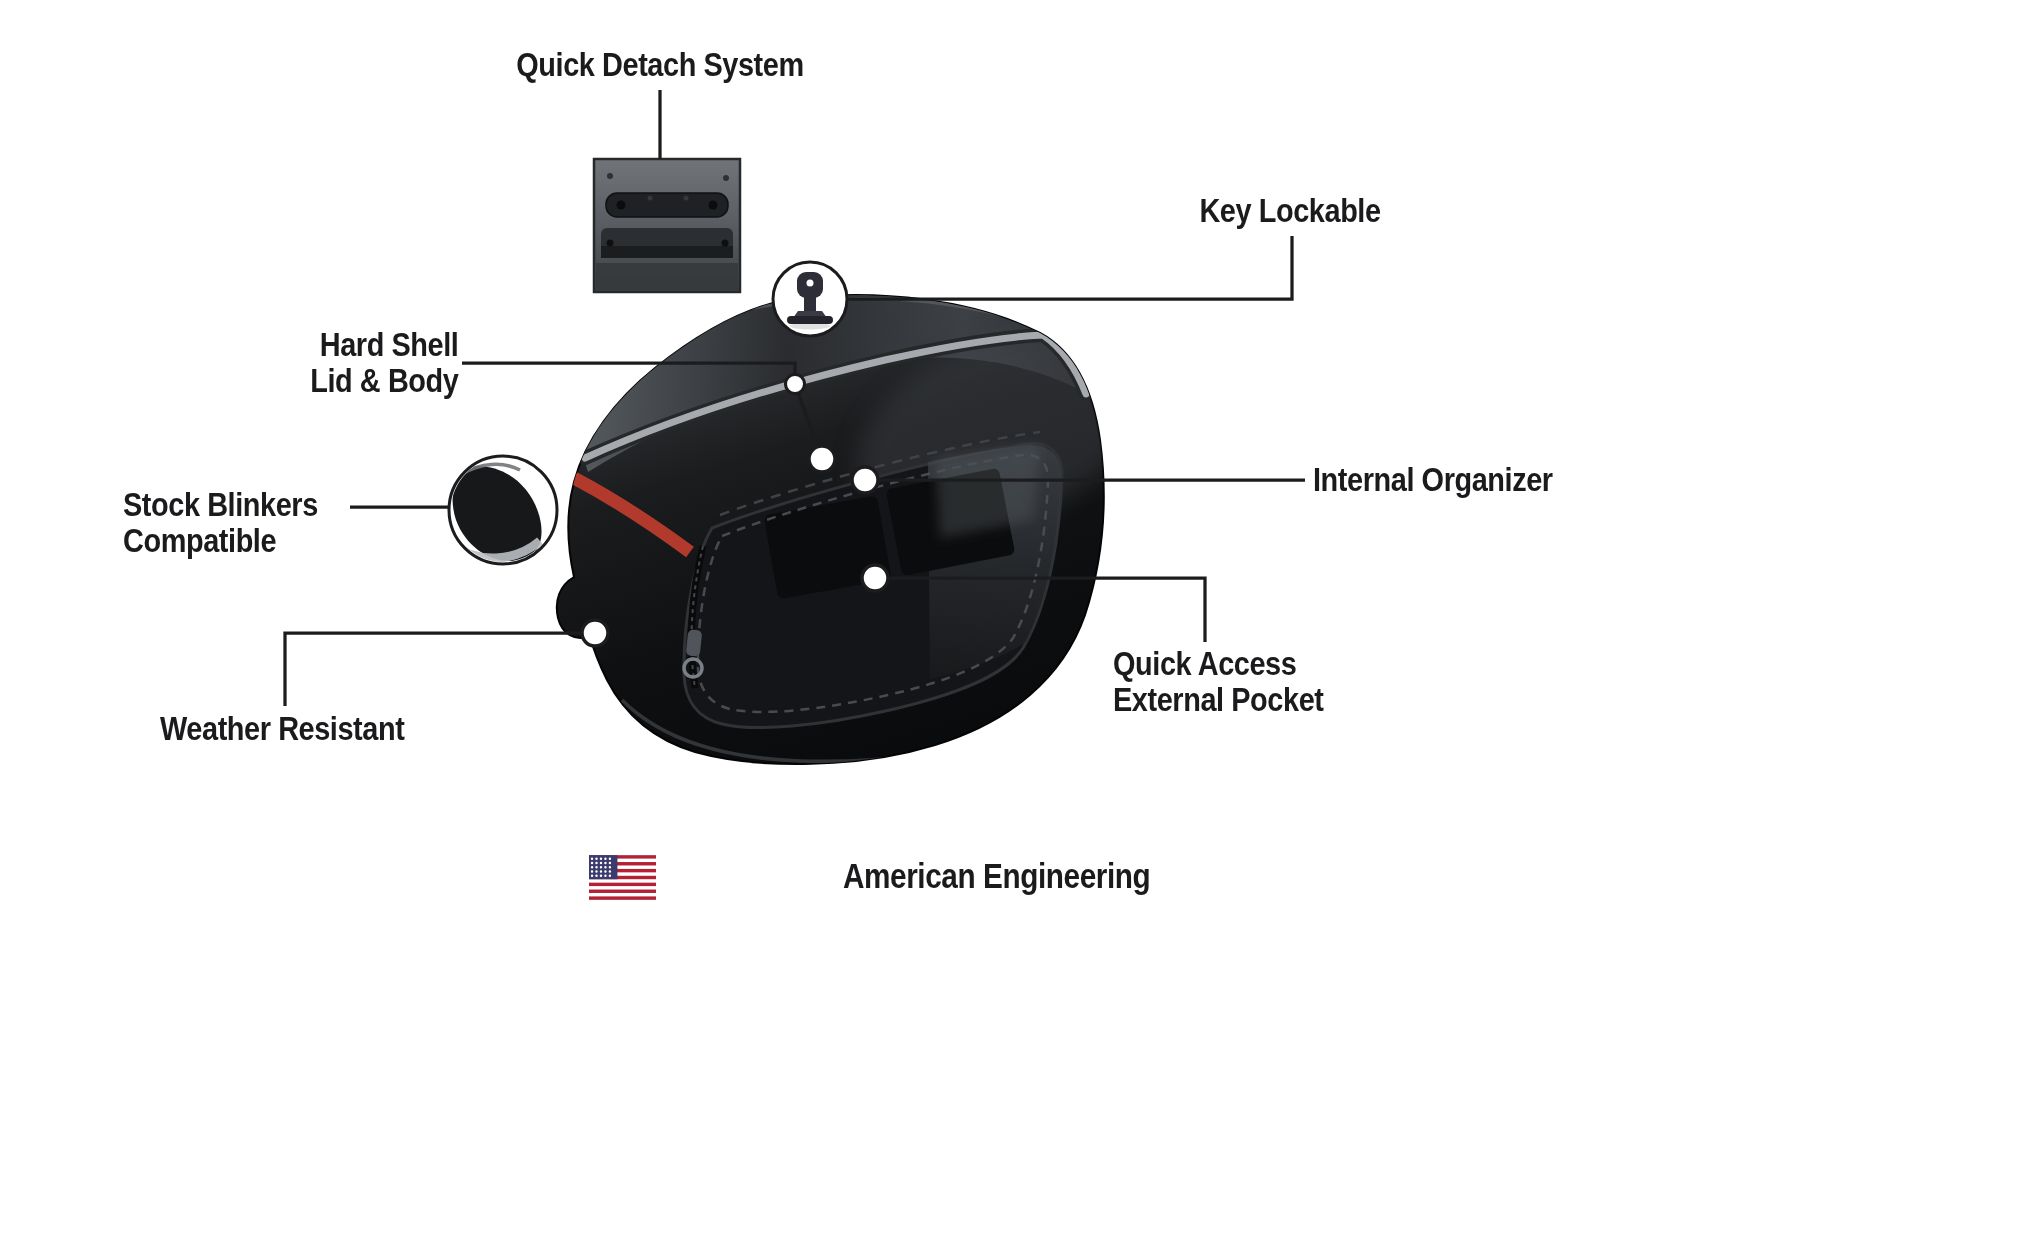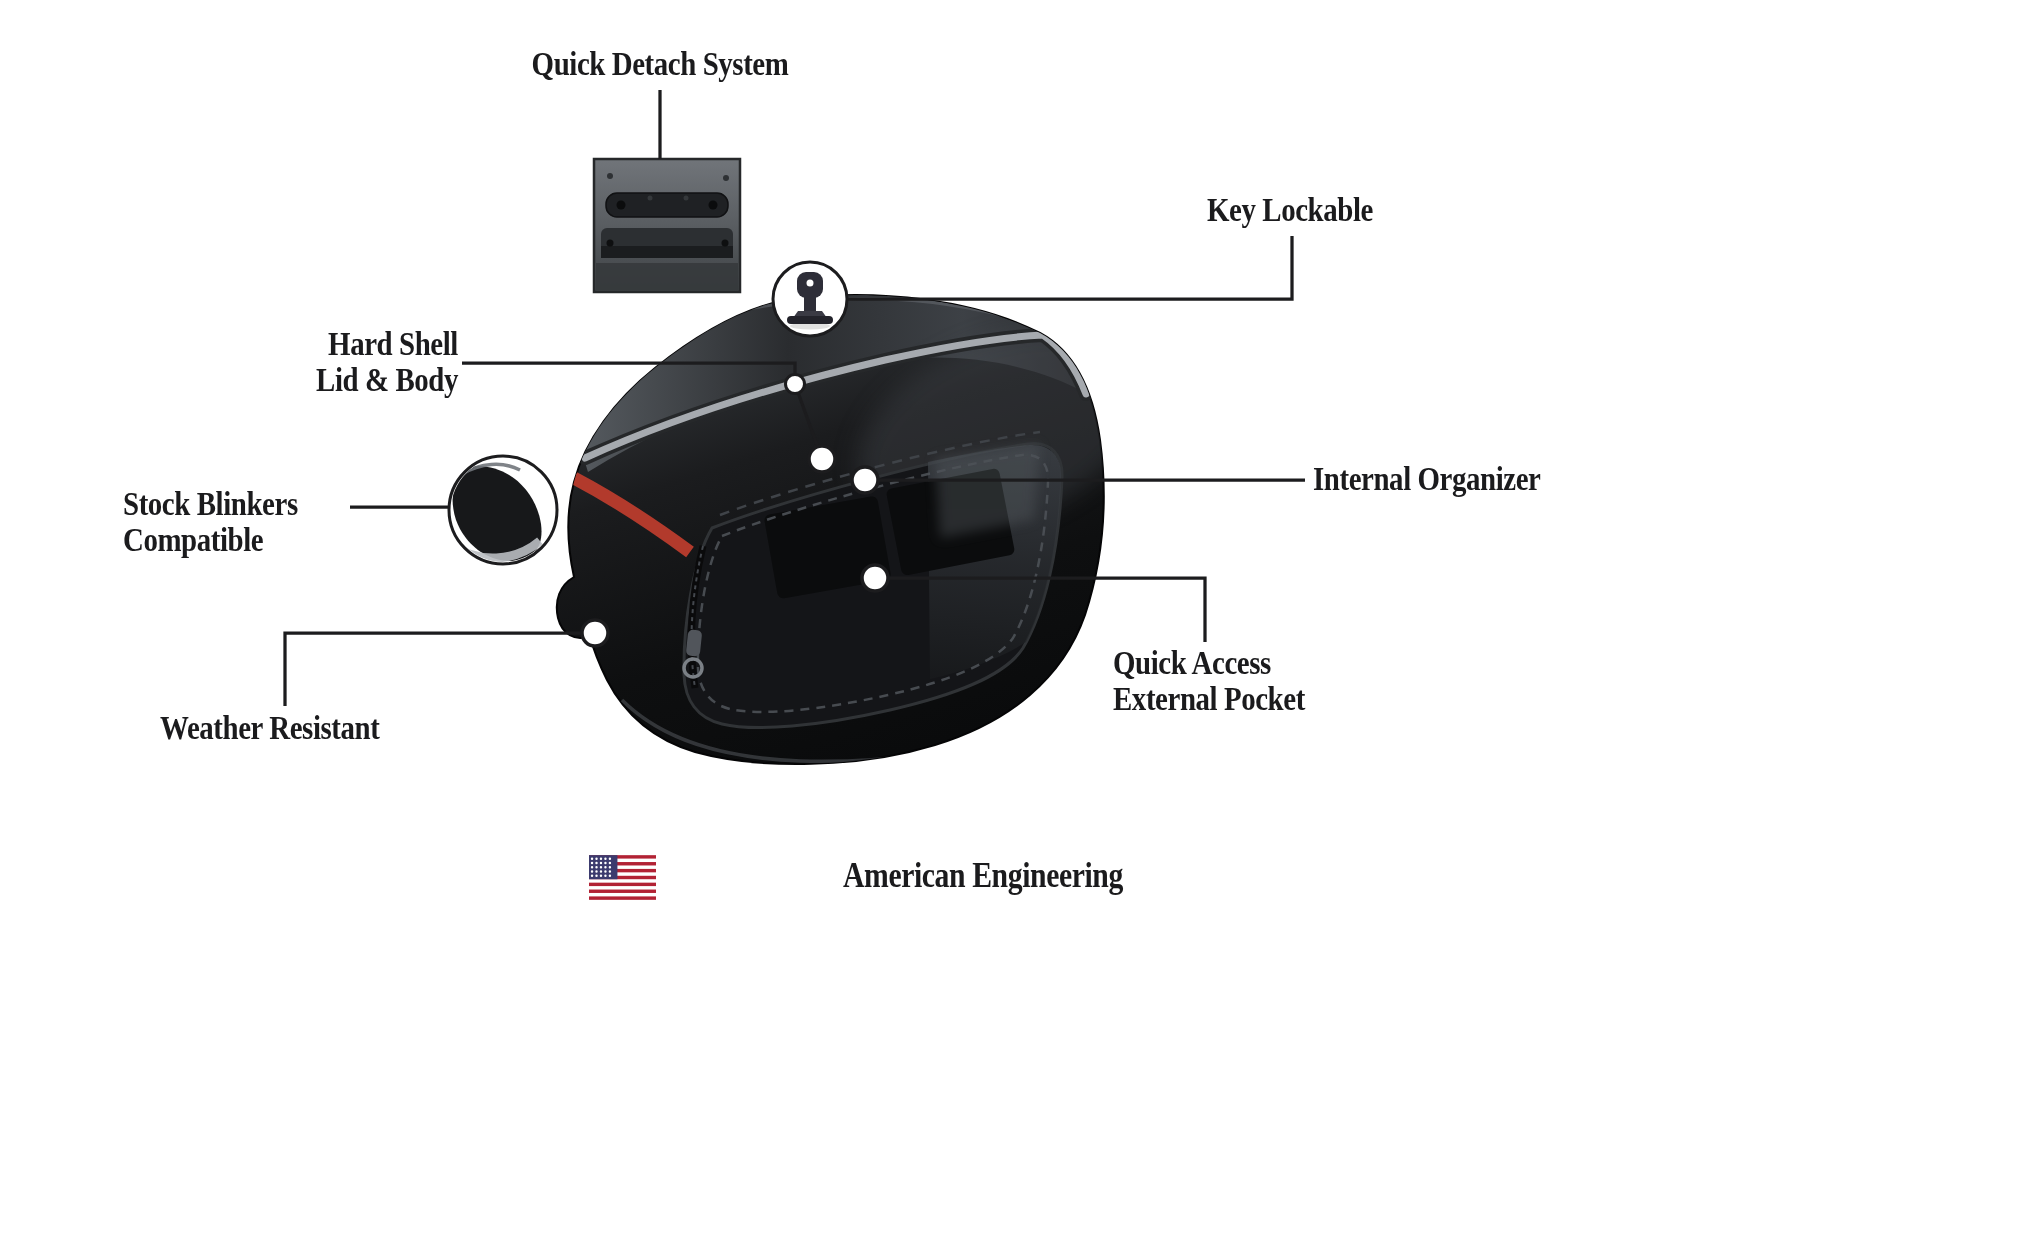--- a/index.html
+++ b/index.html
@@ -1,21 +1,21 @@
 <!DOCTYPE html>
 <html><head>
 <meta charset="utf-8">
 <style>
   html,body{margin:0;padding:0;background:#ffffff;}
   .canvas{
     position:relative;
     width:2044px;height:1248px;
     background:#ffffff;
     overflow:hidden;
-    font-family:Liberation Serif, serif;
+    font-family:Liberation Sans, sans-serif;
   }
   .art{position:absolute;left:0;top:0;}
   .label{
     position:absolute;
     font-weight:700;
     font-size:34px;
     line-height:1.07;
     letter-spacing:-0.5px;
     color:#1b1b1d;
     white-space:pre-line;

